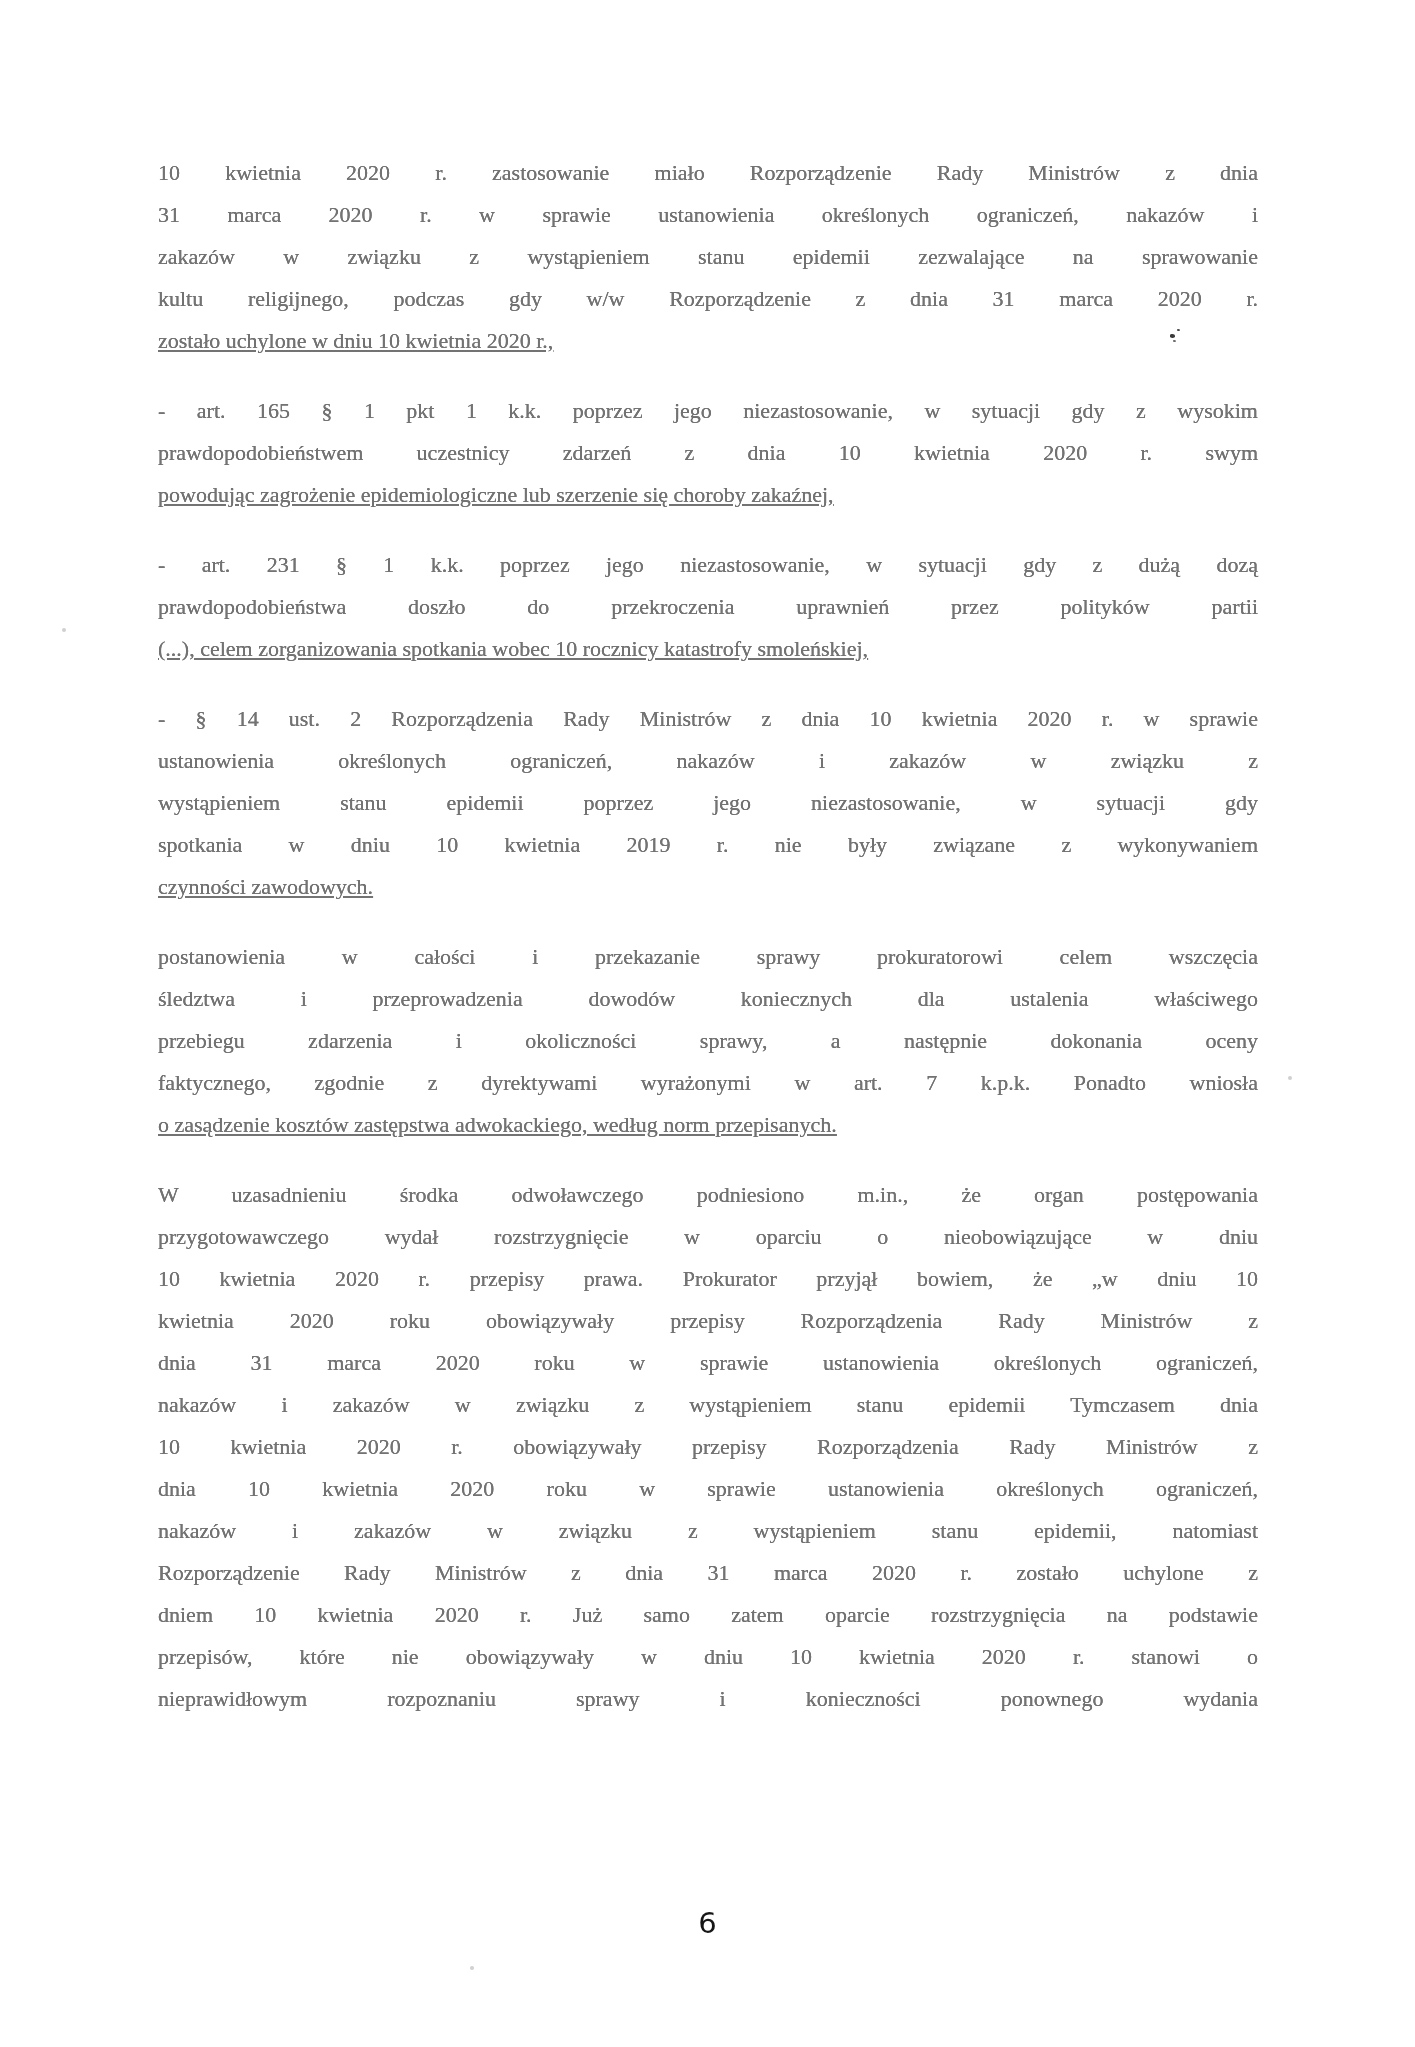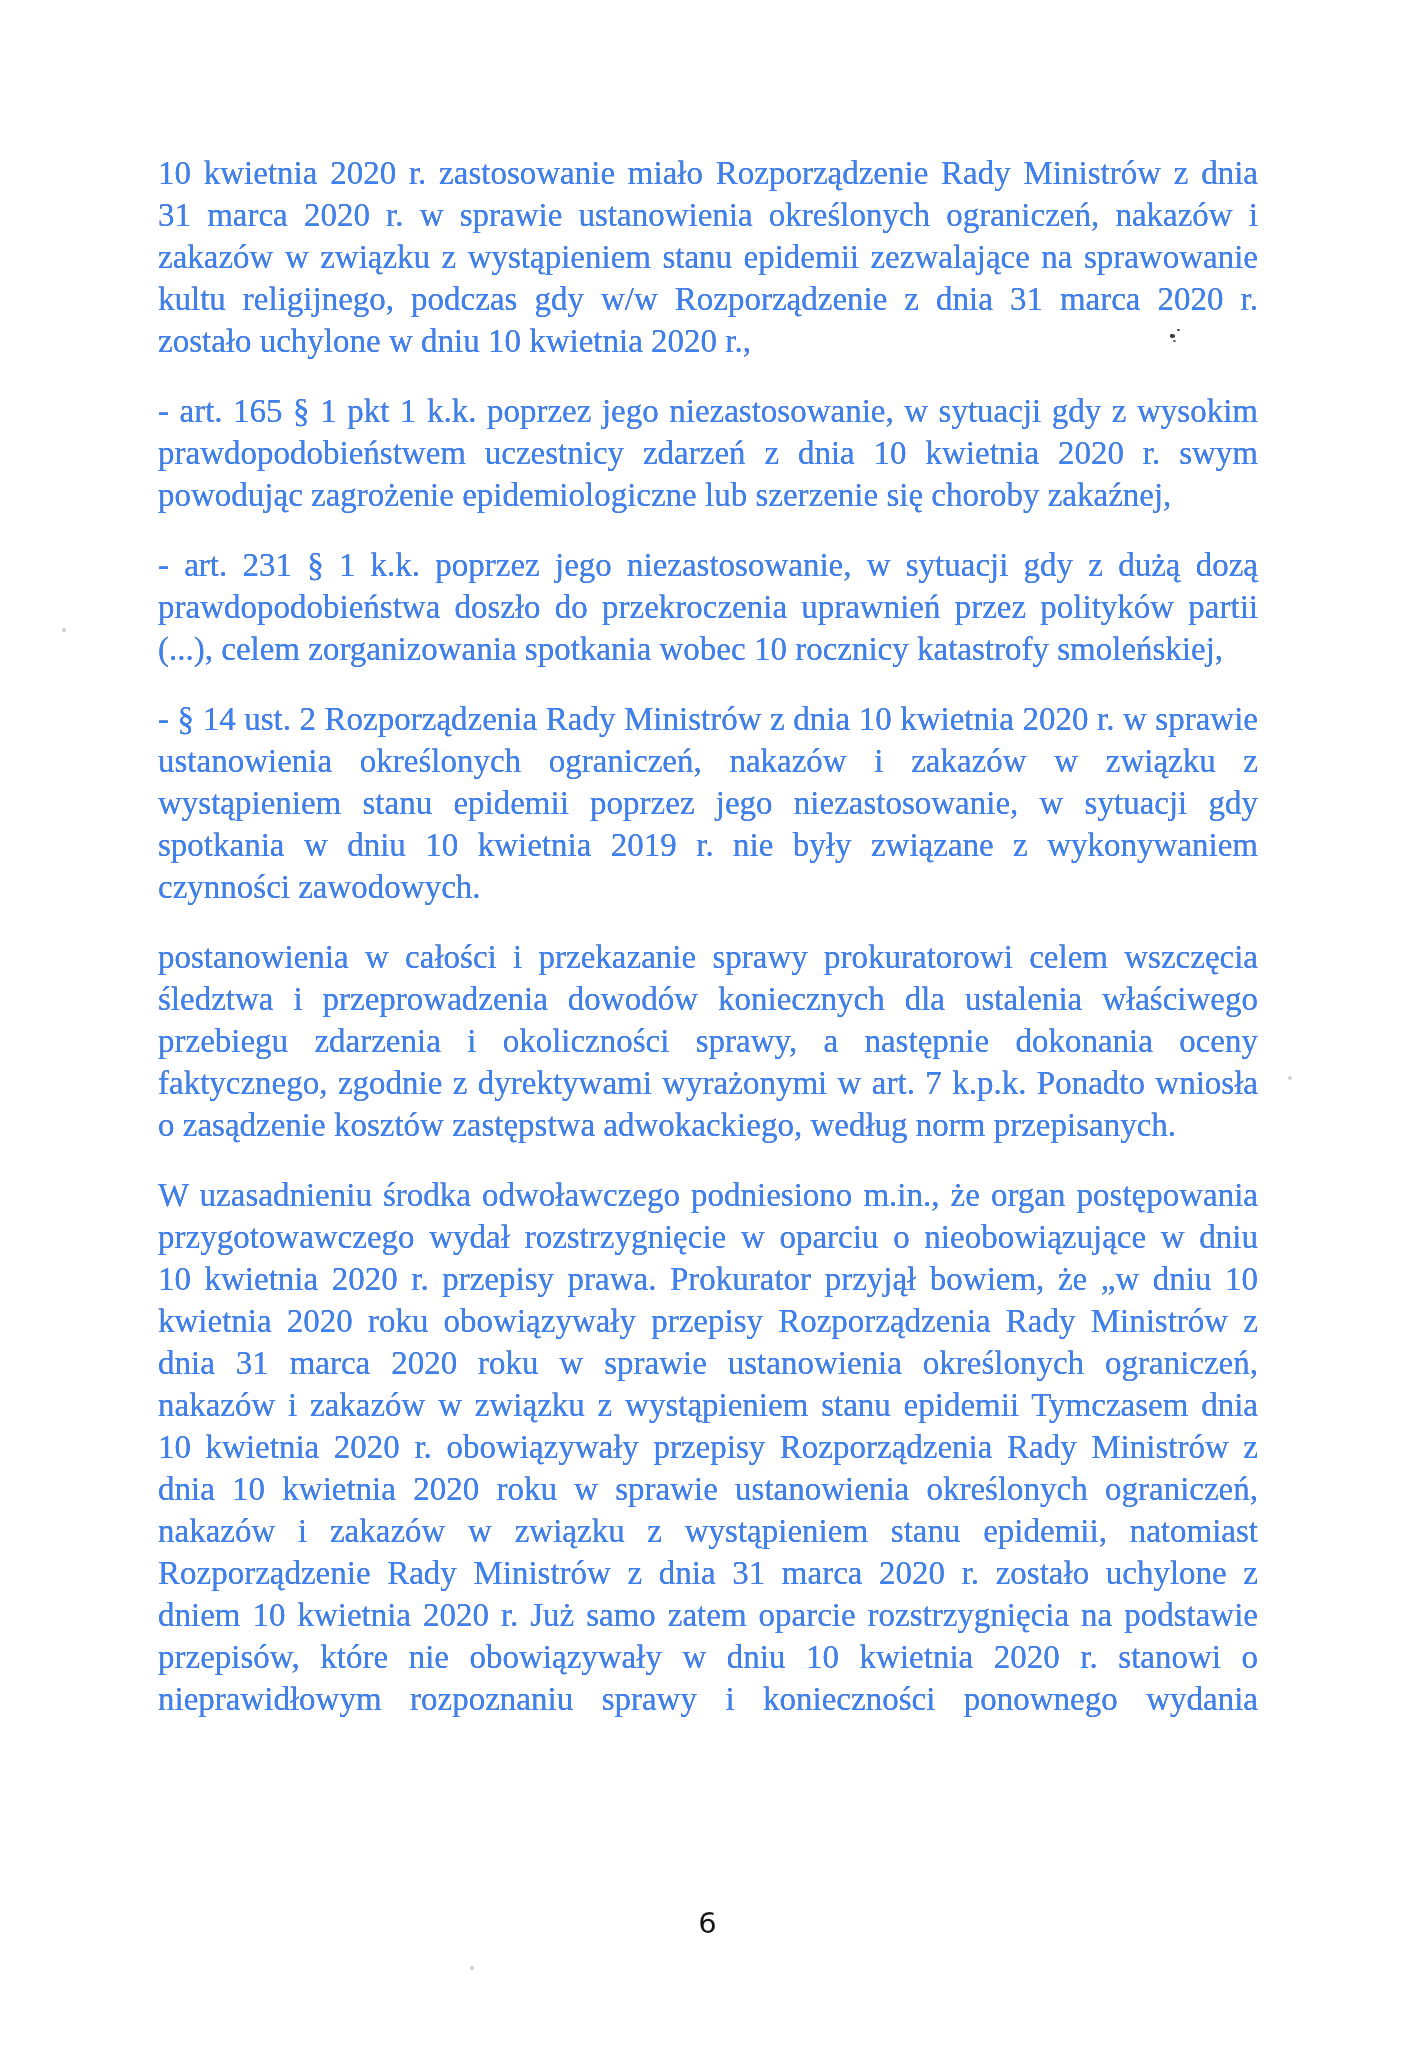--- a/index.html
+++ b/index.html
@@ -21,37 +21,38 @@
     width: 1415px;
     height: 2047px;
     background: #ffffff;
   }
   .text-column {
     position: absolute;
     left: 158px;
     top: 152px;
     width: 1100px;
     font-family: "Liberation Serif", serif;
-    font-size: 33px;
+    font-size: 22px;
     line-height: 42px;
-    color: #3b82f6;
+    color: #737373;
     text-shadow: 0 0 0.5px rgba(0,0,0,0.65);
   }
   p.block {
     margin: 0 0 28px 0;
     padding: 0;
   }
   .ln {
     text-align: justify;
     text-align-last: justify;
     min-height: 42px;
   }
   .ln.last {
     text-align: right;
     text-align-last: left;
+    text-decoration: underline;
   }
   .page-number {
     position: absolute;
     top: 1906px;
     left: 0;
     width: 1415px;
     text-align: center;
     font-family: "DejaVu Sans", "Liberation Sans", sans-serif;
     font-size: 29px;
     color: #161616;

